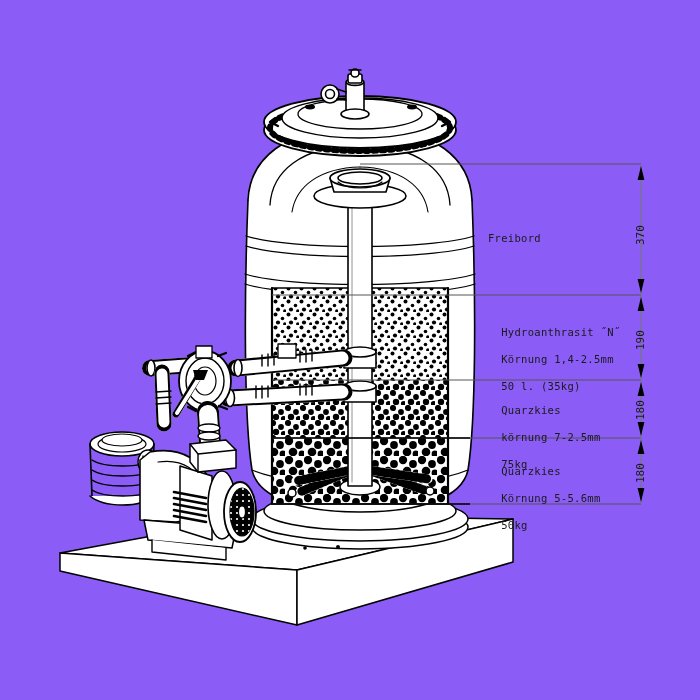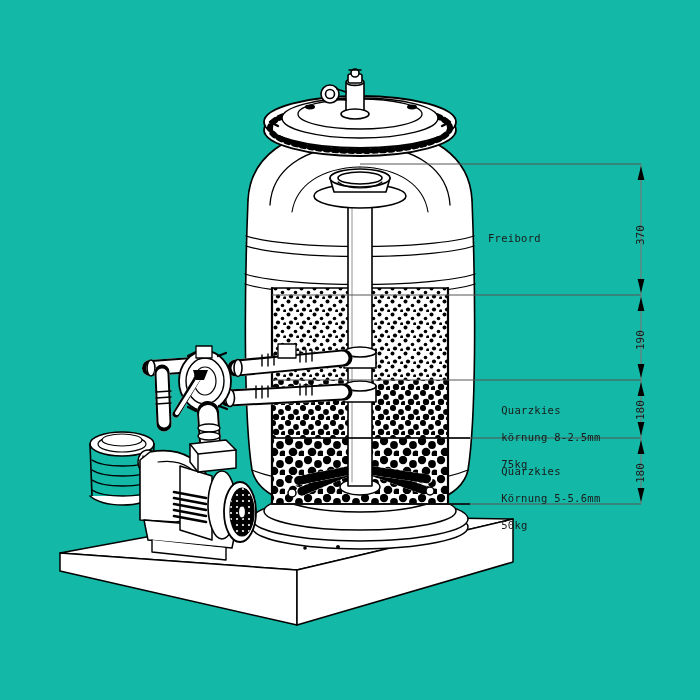--- a/index.html
+++ b/index.html
@@ -1,18 +1,18 @@
 <!DOCTYPE html>
 <html><head>
 <meta charset="utf-8">
 <style>
   html,body{margin:0;padding:0;background:#fff;}
   body{width:700px;height:700px;overflow:hidden;
        font-family:"DejaVu Sans Mono","Liberation Mono",monospace;}
-  #stage{position:relative;width:700px;height:700px;background:#14b8a6;}
+  #stage{position:relative;width:700px;height:700px;background:#8b5cf6;}
   #art{position:absolute;left:0;top:0;}
   .lbl{position:absolute;font-size:10.5px;line-height:13.5px;color:#1a1a1a;
        letter-spacing:.3px;white-space:pre;}
   .dimnum{position:absolute;font-size:11px;color:#1a1a1a;
           transform:rotate(-90deg);transform-origin:left top;white-space:pre;}
 </style>
 </head>
 <body>
 
 <div id="stage">
@@ -296,24 +296,29 @@
     <path d="M641 378 L637.6 364 L644.4 364 Z"></path>
     <path d="M641 382 L637.6 396 L644.4 396 Z"></path>
     <path d="M641 436 L637.6 422 L644.4 422 Z"></path>
     <path d="M641 440 L637.6 454 L644.4 454 Z"></path>
     <path d="M641 502 L637.6 488 L644.4 488 Z"></path>
   </g>
 </svg>
 
 <div class="lbl" style="left:488px;top:232px;">Freibord</div>
 
+<div class="lbl" style="left:488px;top:312px;">
+  <span>Hydroanthrasit ˝N˝</span><br>
+  <span>Körnung 1,4-2.5mm</span><br>
+  <span>50 l. (35kg)</span>
+</div>
 
 <div class="lbl" style="left:488px;top:390px;">
   <span>Quarzkies</span><br>
-  <span>körnung 8-2.5mm</span><br>
+  <span>körnung 7-2.5mm</span><br>
   <span>75kg</span>
 </div>
 
 <div class="lbl" style="left:488px;top:451px;">
   <span>Quarzkies</span><br>
   <span>Körnung 5-5.6mm</span><br>
   <span>50kg</span>
 </div>
 
 <div class="dimnum" style="left:634px;top:245px;">370</div>

